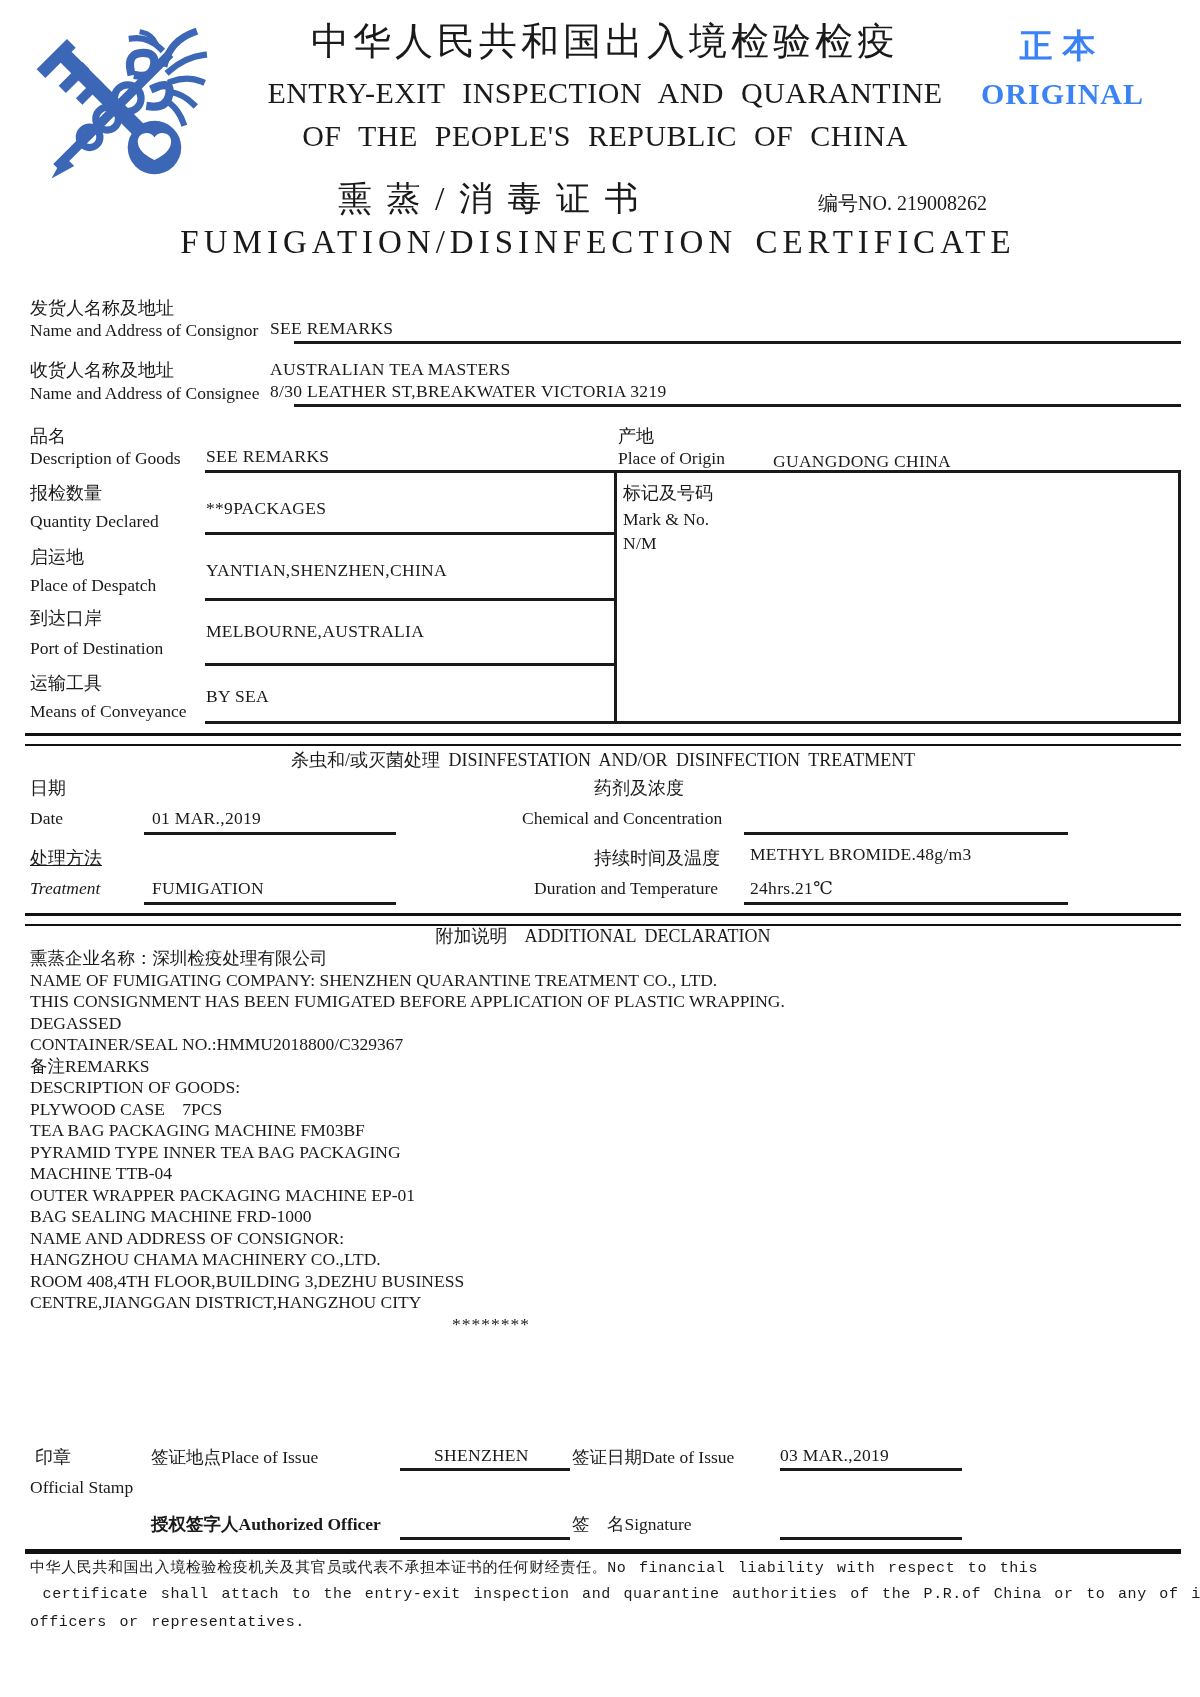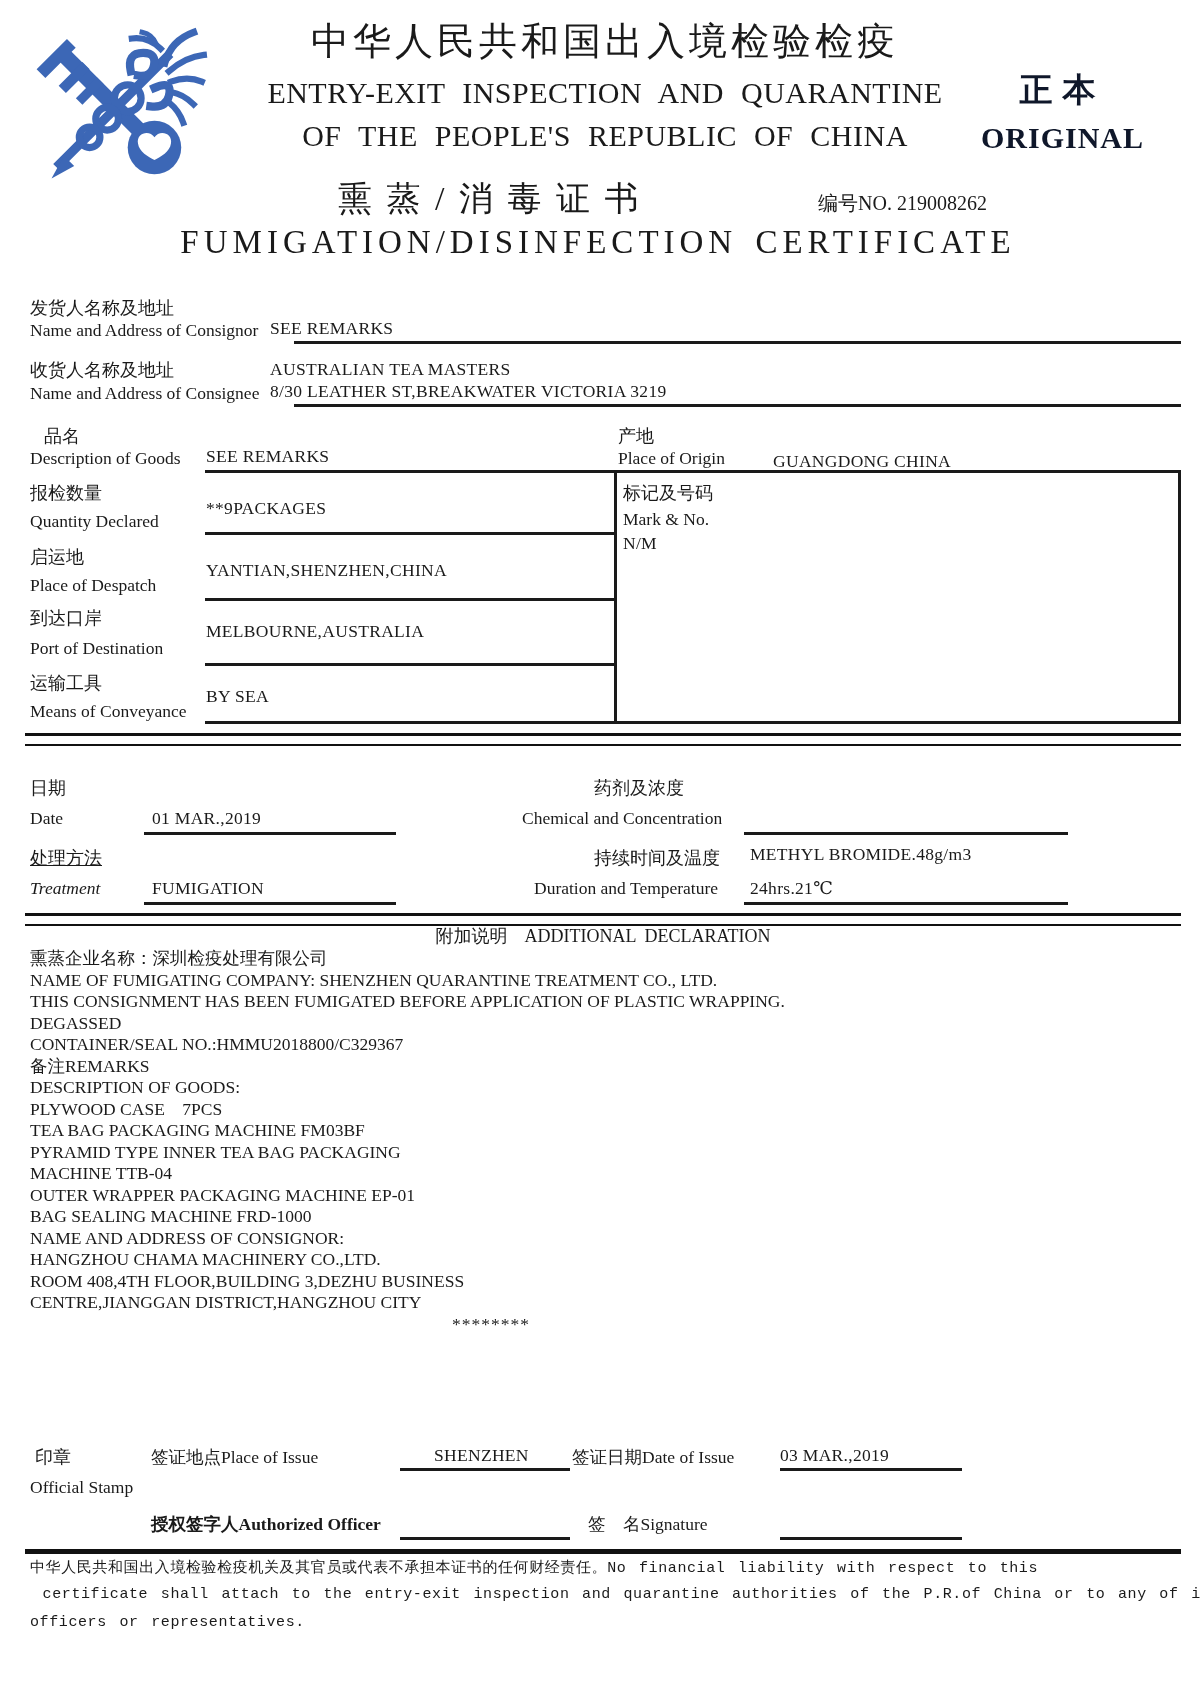--- a/index.html
+++ b/index.html
@@ -71,21 +71,21 @@
       <path d="M118 112 c5 -8 18 -4 16 6 c-1 8 -10 13 -16 16 c-6 -3 -15 -8 -16 -16 c-2 -10 11 -14 16 -6 z" fill="#ffffff"></path>
     </svg>
   </div>
 
   <div class="hdr-titles">
     <div class="t-cn">中华人民共和国出入境检验检疫</div>
     <div class="t-en">ENTRY-EXIT INSPECTION AND QUARANTINE</div>
     <div class="t-en">OF THE PEOPLE'S REPUBLIC OF CHINA</div>
   </div>
 
-  <div class="orig" style="color:#0f172a;margin-top:44px;">
+  <div class="orig" style="color:#3b82f6;">
     <div class="orig-cn">正本</div>
     <div class="orig-en">ORIGINAL</div>
   </div>
 
   <div class="cert-cn">熏 蒸 / 消 毒 证 书</div>
   <div class="cert-no">
     <span>编号NO.</span>
     <span>219008262</span>
   </div>
   <div class="cert-en">FUMIGATION/DISINFECTION CERTIFICATE</div>
@@ -94,21 +94,21 @@
   <div class="abs en" style="left:30px;top:320px;">Name and Address of Consignor</div>
   <div class="abs val" style="left:270px;top:318px;">SEE REMARKS</div>
   <div class="hline" style="left:294px;top:341px;width:887px;"></div>
 
   <div class="abs cn" style="left:30px;top:358px;">收货人名称及地址</div>
   <div class="abs val" style="left:270px;top:359px;">AUSTRALIAN TEA MASTERS</div>
   <div class="abs en" style="left:30px;top:383px;">Name and Address of Consignee</div>
   <div class="abs val" style="left:270px;top:381px;">8/30 LEATHER ST,BREAKWATER VICTORIA 3219</div>
   <div class="hline" style="left:294px;top:404px;width:887px;"></div>
 
-  <div class="abs cn" style="left:44px;top:424px;font-family:Liberation Mono, monospace;">品名</div>
+  <div class="abs cn" style="left:30px;top:424px;font-family:Liberation Mono, monospace;">品名</div>
   <div class="abs en" style="left:30px;top:448px;">Description of Goods</div>
   <div class="abs val" style="left:206px;top:446px;">SEE REMARKS</div>
   <div class="abs cn" style="left:618px;top:424px;">产地</div>
   <div class="abs en" style="left:618px;top:448px;">Place of Origin</div>
   <div class="abs val" style="left:773px;top:451px;">GUANGDONG CHINA</div>
 
   <div class="hline" style="left:205px;top:470px;width:976px;"></div>
   <div class="vline" style="left:614px;top:470px;height:254px;"></div>
   <div class="vline" style="left:1178px;top:470px;height:254px;"></div>
   <div class="hline" style="left:205px;top:721px;width:976px;"></div>
@@ -130,20 +130,24 @@
 
   <div class="abs cn" style="left:30px;top:671px;">运输工具</div>
   <div class="abs val" style="left:206px;top:686px;">BY SEA</div>
   <div class="abs en" style="left:30px;top:701px;">Means of Conveyance</div>
 
   <div class="abs cn" style="left:623px;top:481px;">标记及号码</div>
   <div class="abs en" style="left:623px;top:509px;">Mark &amp; No.</div>
   <div class="abs val" style="left:623px;top:533px;">N/M</div>
 
   <div class="dblrule" style="left:25px;top:733px;width:1156px;"></div>
+  <div class="sec-head" style="top:748px;">
+    <span>杀虫和/或灭菌处理</span>
+    <span>DISINFESTATION AND/OR DISINFECTION TREATMENT</span>
+  </div>
 
   <div class="abs cn" style="left:30px;top:776px;">日期</div>
   <div class="abs en" style="left:30px;top:808px;">Date</div>
   <div class="abs val" style="left:152px;top:808px;">01 MAR.,2019</div>
   <div class="hline" style="left:144px;top:832px;width:252px;"></div>
 
   <div class="abs cn" style="left:594px;top:776px;">药剂及浓度</div>
   <div class="abs en" style="left:522px;top:808px;">Chemical and Concentration</div>
   <div class="abs val" style="left:750px;top:808px;margin-top:36px;">METHYL BROMIDE.48g/m3</div>
   <div class="hline" style="left:744px;top:832px;width:324px;"></div>
@@ -169,21 +173,21 @@
   <div class="abs en" style="left:151px;top:1445px;">签证地点Place of Issue</div>
   <div class="abs val" style="left:434px;top:1445px;">SHENZHEN</div>
   <div class="abs en" style="left:572px;top:1445px;">签证日期Date of Issue</div>
   <div class="abs val" style="left:780px;top:1445px;">03 MAR.,2019</div>
   <div class="hline" style="left:400px;top:1468px;width:170px;"></div>
   <div class="hline" style="left:780px;top:1468px;width:182px;"></div>
 
   <div class="abs en" style="left:30px;top:1477px;">Official Stamp</div>
 
   <div class="abs en" style="left:151px;top:1512px;font-weight:bold;">授权签字人Authorized Officer</div>
-  <div class="abs en" style="left:588px;top:1512px;">签　名Signature</div>
+  <div class="abs en" style="left:572px;top:1512px;">签　名Signature</div>
   <div class="hline" style="left:400px;top:1537px;width:170px;"></div>
   <div class="hline" style="left:780px;top:1537px;width:182px;"></div>
 
   <div class="heavyrule" style="left:25px;top:1549px;width:1156px;"></div>
   <div class="footer-line" style="top:1558px;">中华人民共和国出入境检验检疫机关及其官员或代表不承担本证书的任何财经责任。No financial liability with respect to this</div>
   <div class="footer-line" style="top:1586px;"> certificate shall attach to the entry-exit inspection and quarantine authorities of the P.R.of China or to any of its</div>
   <div class="footer-line" style="top:1614px;">officers or representatives.</div>
 
 </div>
 

